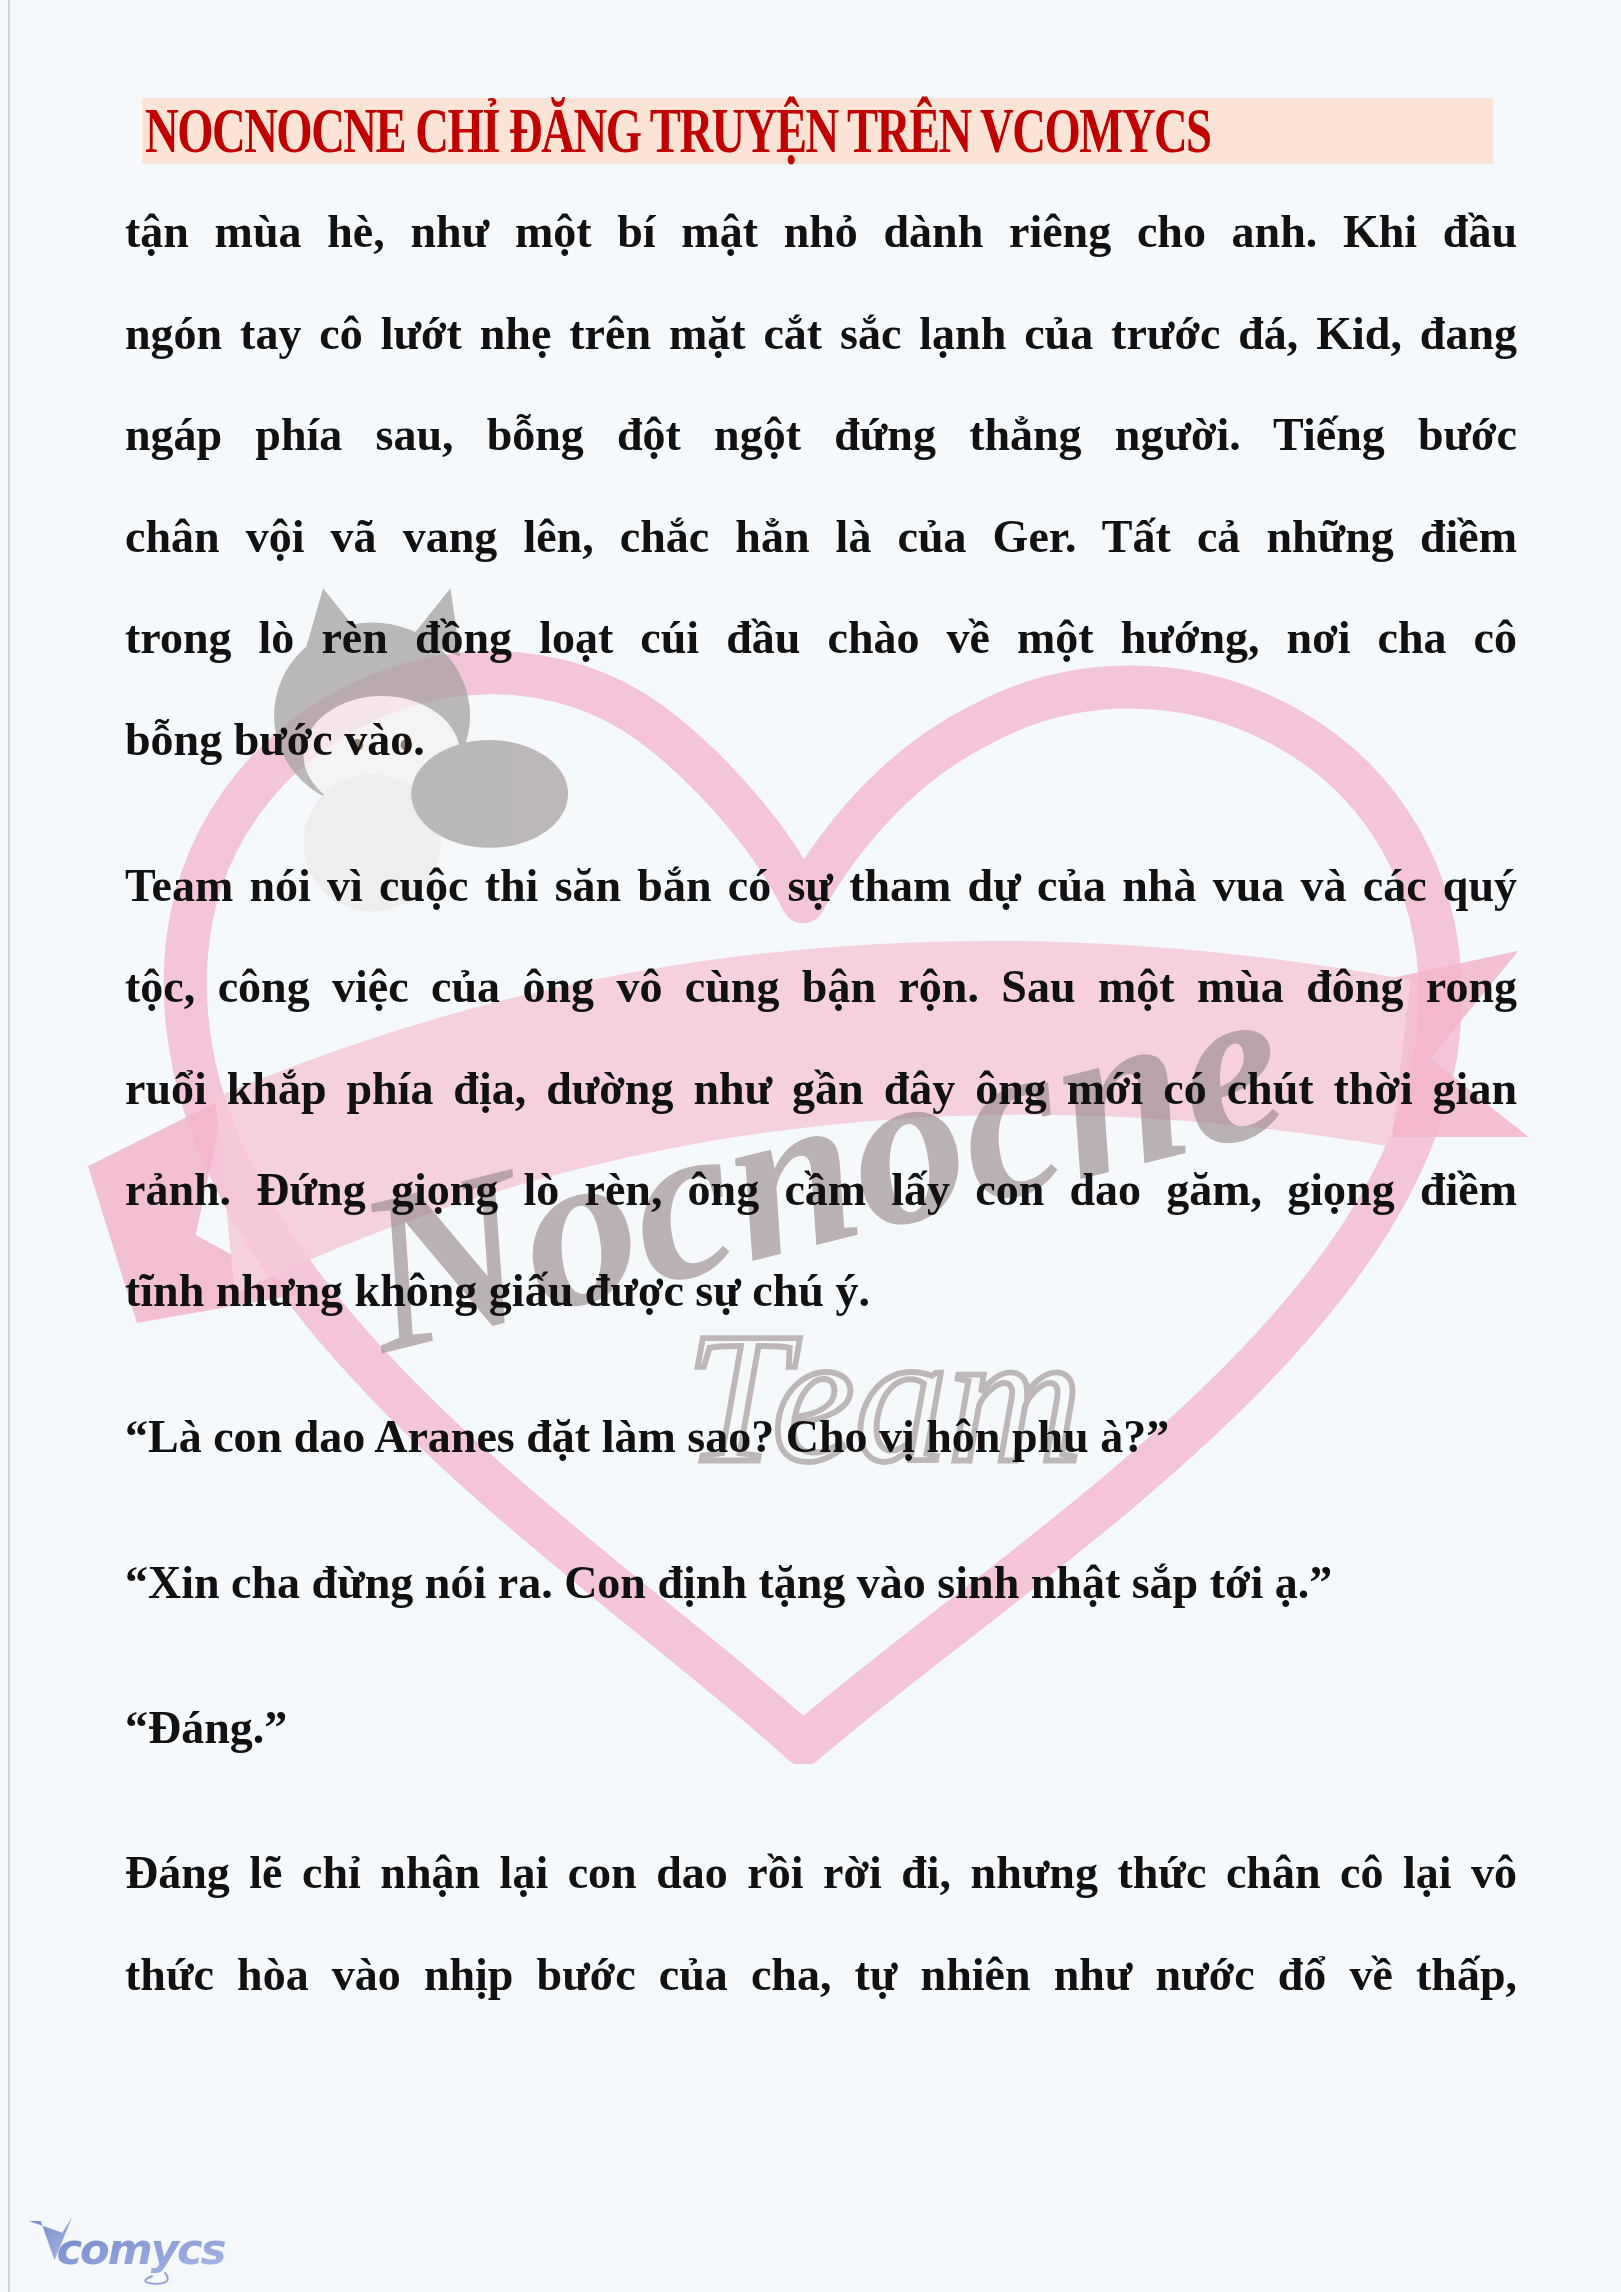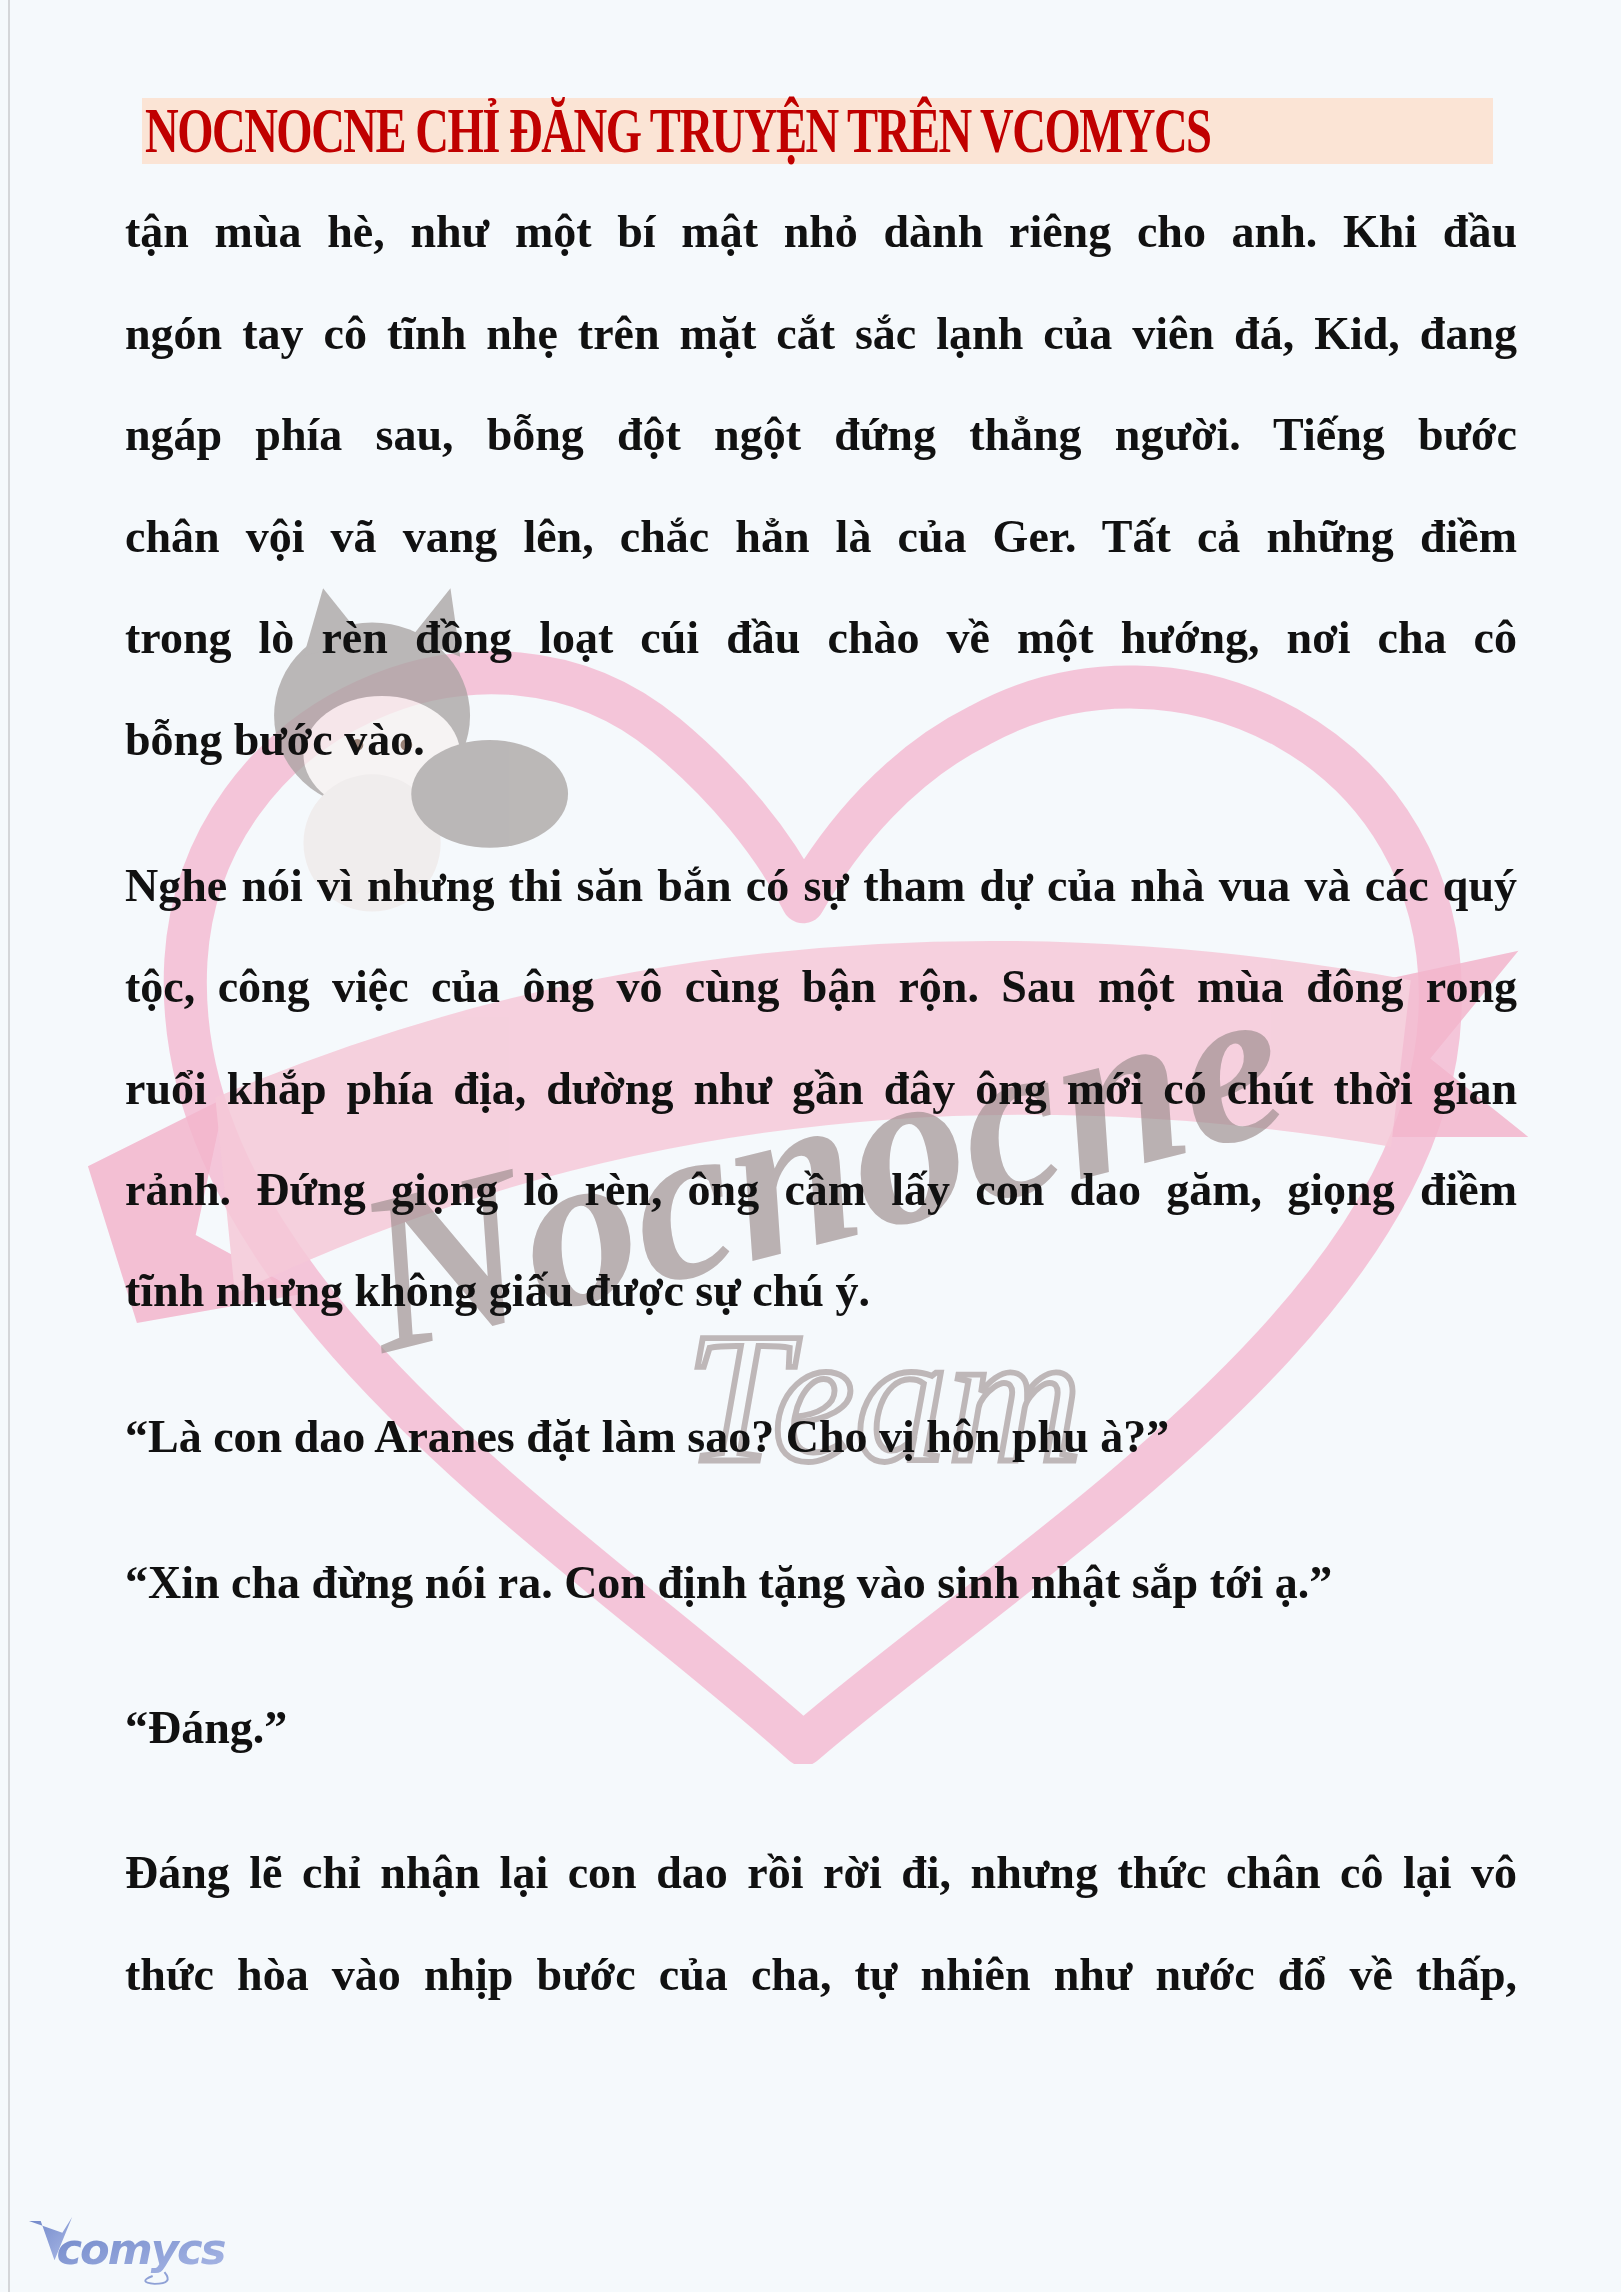--- a/index.html
+++ b/index.html
@@ -53,27 +53,27 @@
     <ellipse cx="420" cy="250" rx="80" ry="55" fill="#a7a1a0"></ellipse>
   </g>
   <text x="270" y="720" font-family="Liberation Serif, serif" font-weight="bold" font-style="italic" font-size="230" fill="#9b8c8c" opacity="0.65" transform="rotate(-14 700 600)">Nocnocne</text>
   <text x="620" y="930" font-family="Liberation Serif, serif" font-style="italic" font-size="190" fill="none" stroke="#9b8c8c" stroke-width="6" opacity="0.6">Team</text>
 </svg>
 
 <div class="banner"></div>
 <div class="banner-text">NOCNOCNE CHỈ ĐĂNG TRUYỆN TRÊN VCOMYCS</div>
 
 <div class="line justify" style="top:202px">tận mùa hè, như một bí mật nhỏ dành riêng cho anh. Khi đầu</div>
-<div class="line justify" style="top:304px">ngón tay cô tĩnh nhẹ trên mặt cắt sắc lạnh của viên đá, Kid, đang</div>
+<div class="line justify" style="top:304px">ngón tay cô lướt nhẹ trên mặt cắt sắc lạnh của trước đá, Kid, đang</div>
 <div class="line justify" style="top:405px">ngáp phía sau, bỗng đột ngột đứng thẳng người. Tiếng bước</div>
 <div class="line justify" style="top:507px">chân vội vã vang lên, chắc hẳn là của Ger. Tất cả những điềm</div>
 <div class="line justify" style="top:608px">trong lò rèn đồng loạt cúi đầu chào về một hướng, nơi cha cô</div>
 <div class="line" style="top:710px">bỗng bước vào.</div>
 
-<div class="line justify" style="top:856px">Nghe nói vì nhưng thi săn bắn có sự tham dự của nhà vua và các quý</div>
+<div class="line justify" style="top:856px">Team nói vì cuộc thi săn bắn có sự tham dự của nhà vua và các quý</div>
 <div class="line justify" style="top:957px">tộc, công việc của ông vô cùng bận rộn. Sau một mùa đông rong</div>
 <div class="line justify" style="top:1059px">ruổi khắp phía địa, dường như gần đây ông mới có chút thời gian</div>
 <div class="line justify" style="top:1160px">rảnh. Đứng giọng lò rèn, ông cầm lấy con dao găm, giọng điềm</div>
 <div class="line" style="top:1261px">tĩnh nhưng không giấu được sự chú ý.</div>
 
 <div class="line" style="top:1407px">“Là con dao Aranes đặt làm sao? Cho vị hôn phu à?”</div>
 <div class="line" style="top:1553px">“Xin cha đừng nói ra. Con định tặng vào sinh nhật sắp tới ạ.”</div>
 <div class="line" style="top:1698px">“Đáng.”</div>
 
 <div class="line justify" style="top:1843px">Đáng lẽ chỉ nhận lại con dao rồi rời đi, nhưng thức chân cô lại vô</div>

